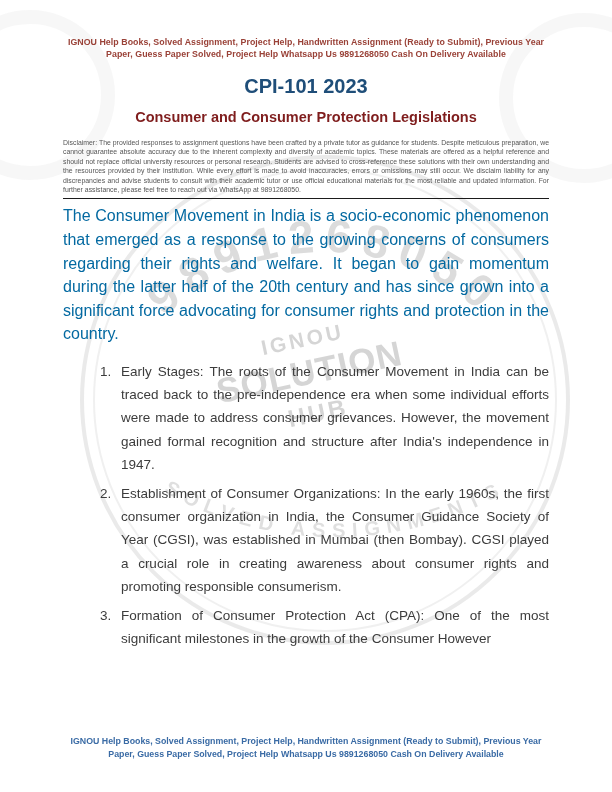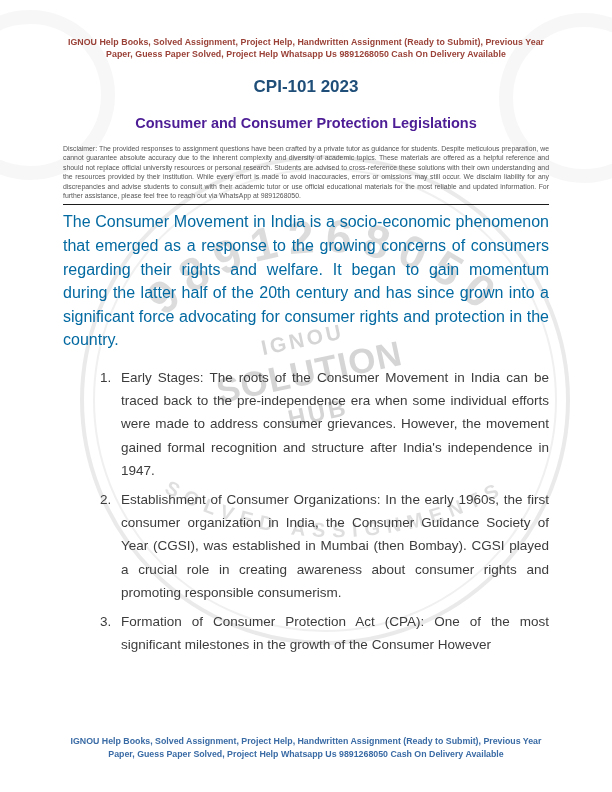--- a/index.html
+++ b/index.html
@@ -13,22 +13,22 @@
 
   .hdr {
     text-align:center; font-weight:bold; font-size:8.8px; line-height:12px;
     color:#9A4238; letter-spacing:0.05px;
   }
   .ftr {
     position:absolute; left:66px; right:66px; top:735px; z-index:1;
     text-align:center; font-weight:bold; font-size:8.8px; line-height:12.5px;
     color:#3A6BA5;
   }
-  .title1 { margin-top:18px; text-align:center; font-weight:bold; font-size:17px; line-height:17px; color:#1F4E79; }
-  .title2 { margin-top:20px; text-align:center; font-weight:bold; font-size:14.5px; line-height:17px; color:#4c1d95; }
+  .title1 { margin-top:18px; text-align:center; font-weight:bold; font-size:20px; line-height:17px; color:#1F4E79; }
+  .title2 { margin-top:14px; text-align:center; font-weight:bold; font-size:14.5px; line-height:17px; color:#7f1d1d; }
 
   .disclaimer {
     margin-top:12px; font-size:6.9px; line-height:9.4px; color:#555555;
     text-align:justify;
   }
   .divider { margin-top:4px; border-top:1.8px solid #1b1b1b; height:0; }
 
   .instruction {
     margin-top:11px; font-weight:bold; font-size:13.5px; line-height:23.5px;
     color:#2E5B8C; text-align:justify;

